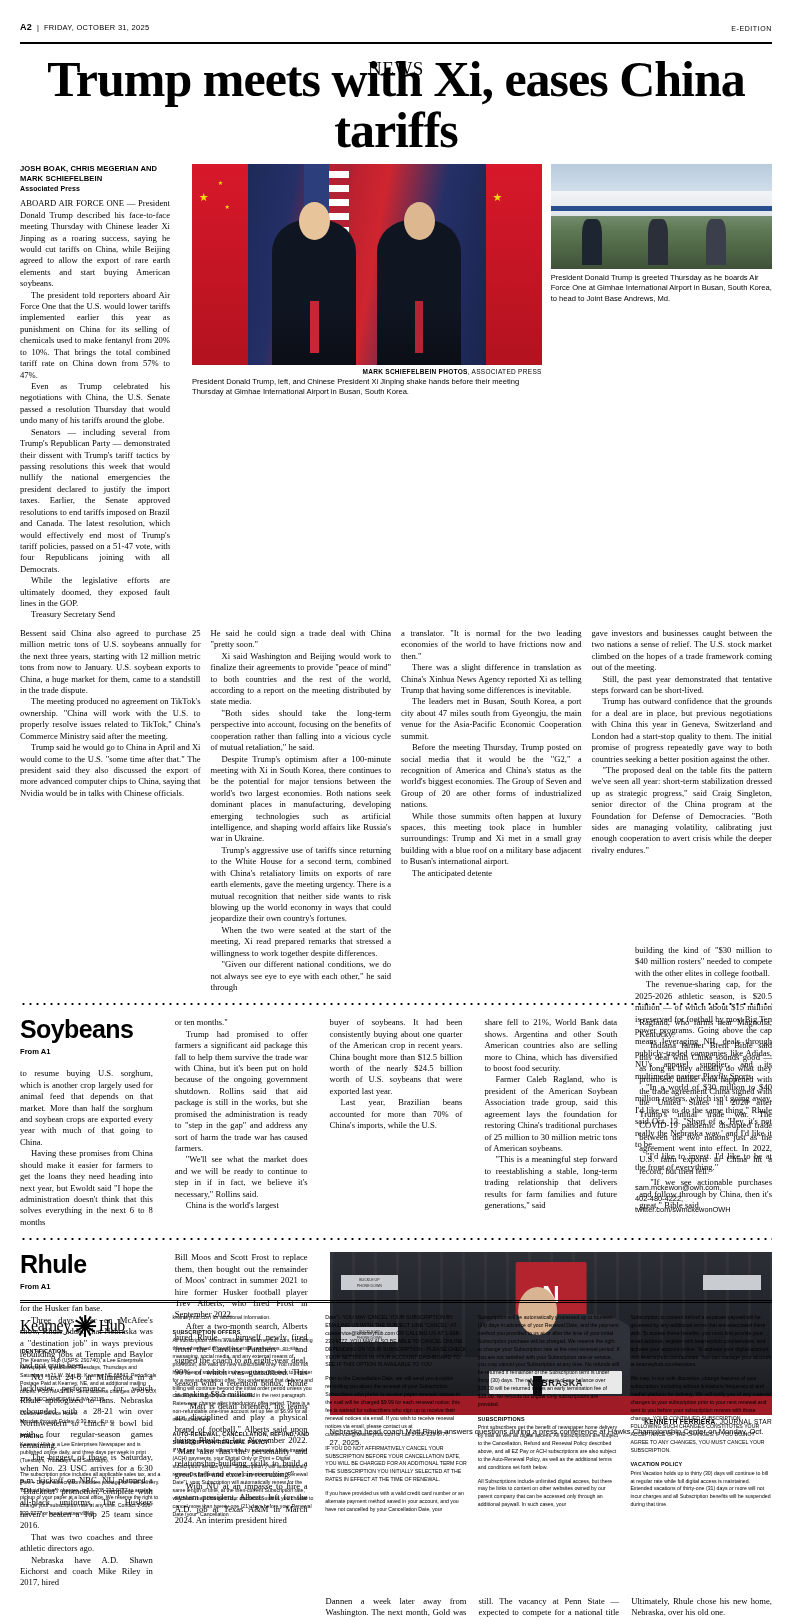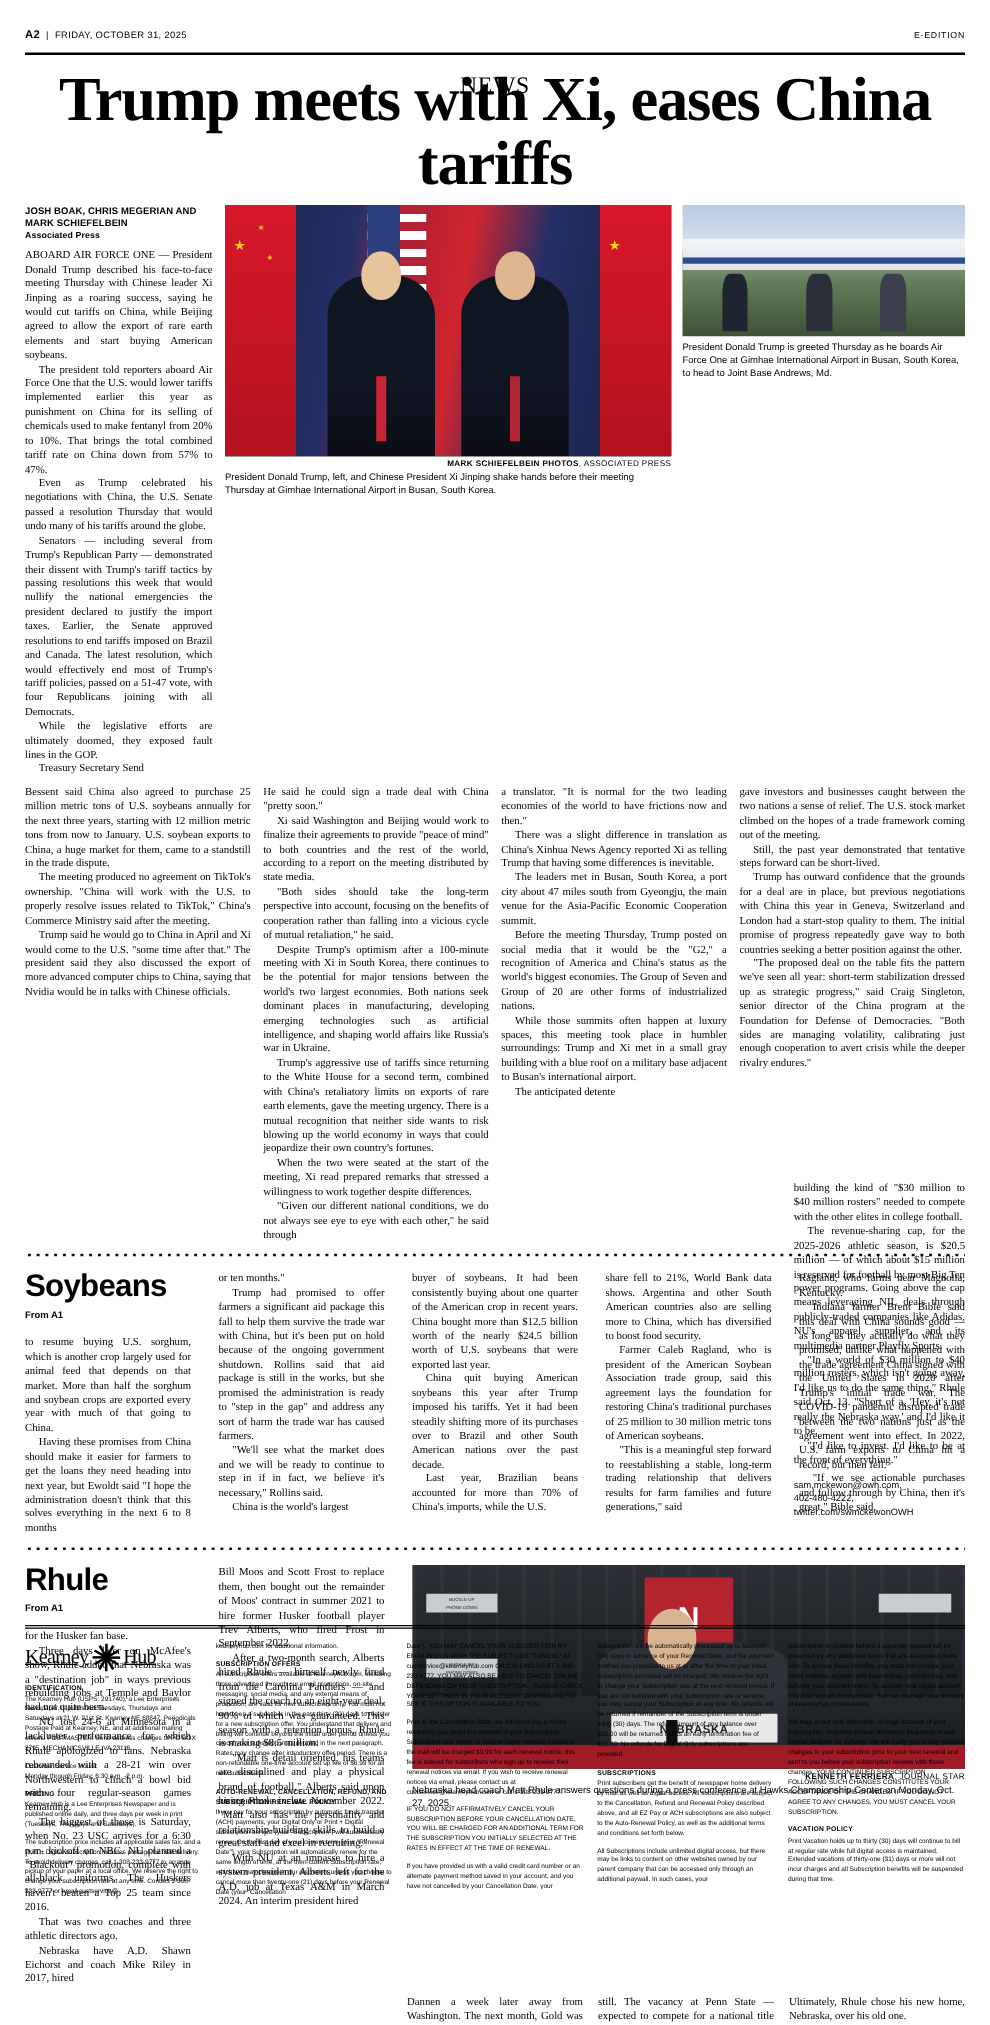--- a/index.html
+++ b/index.html
@@ -41,21 +41,21 @@
   .col { font-size:8.6px; line-height:1.33; text-align:justify; hyphens:auto; }
   .col p { margin:0; text-indent:11px; }
   .col p.noind { text-indent:0; }
   .byline {
     font-family:"Liberation Sans", sans-serif; font-weight:700;
     font-size:7.6px; line-height:1.32; letter-spacing:.1px; text-transform:uppercase;
   }
   .byline .org { font-weight:700; font-size:7px; text-transform:none; }
 
   
-  .topstory { display:grid; grid-template-columns:150px 1fr; gap:10px; }
+  .topstory { display:grid; grid-template-columns:150px 1fr; gap:22px; }
   .photos-row { display:grid; grid-template-columns: 1.58fr 1fr; gap:9px; }
 
   .credit {
     font-family:"Liberation Sans", sans-serif; font-size:6.5px; font-weight:700;
     letter-spacing:.3px; text-align:right; margin-top:3px;
   }
   .credit span { font-weight:400; }
   .caption {
     font-family:"Liberation Sans", sans-serif; font-size:7.6px; line-height:1.35;
     margin-top:2px;
@@ -335,21 +335,20 @@
         </div>
       </div>
       <div class="col">
         <p class="noind">or ten months."</p>
         <p>Trump had promised to offer farmers a significant aid package this fall to help them survive the trade war with China, but it's been put on hold because of the ongoing government shutdown. Rollins said that aid package is still in the works, but she promised the administration is ready to "step in the gap" and address any sort of harm the trade war has caused farmers.</p>
         <p>"We'll see what the market does and we will be ready to continue to step in if in fact, we believe it's necessary," Rollins said.</p>
         <p>China is the world's largest</p>
       </div>
       <div class="col">
         <p class="noind">buyer of soybeans. It had been consistently buying about one quarter of the American crop in recent years. China bought more than $12.5 billion worth of the nearly $24.5 billion worth of U.S. soybeans that were exported last year.</p>
-        <p>China quit buying American soybeans this year after Trump imposed his tariffs. Yet it had been steadily shifting more of its purchases over to Brazil and other South American nations over the past decade.</p>
         <p>Last year, Brazilian beans accounted for more than 70% of China's imports, while the U.S.</p>
       </div>
       <div class="col">
         <p class="noind">share fell to 21%, World Bank data shows. Argentina and other South American countries also are selling more to China, which has diversified to boost food security.</p>
         <p>Farmer Caleb Ragland, who is president of the American Soybean Association trade group, said this agreement lays the foundation for restoring China's traditional purchases of 25 million to 30 million metric tons of American soybeans.</p>
         <p>"This is a meaningful step forward to reestablishing a stable, long-term trading relationship that delivers results for farm families and future generations," said</p>
       </div>
       <div class="col">
         <p class="noind">Ragland, who farms near Magnolia, Kentucky.</p>
         <p>Indiana farmer Brent Bible said this deal with China sounds good — as long as they actually do what they promised, unlike what happened with the trade agreement China signed with the United States in 2020 after Trump's initial trade war. The COVID-19 pandemic disrupted trade between the two nations just as the agreement went into effect. In 2022, U.S. farm exports to China hit a record, but then fell.</p>

